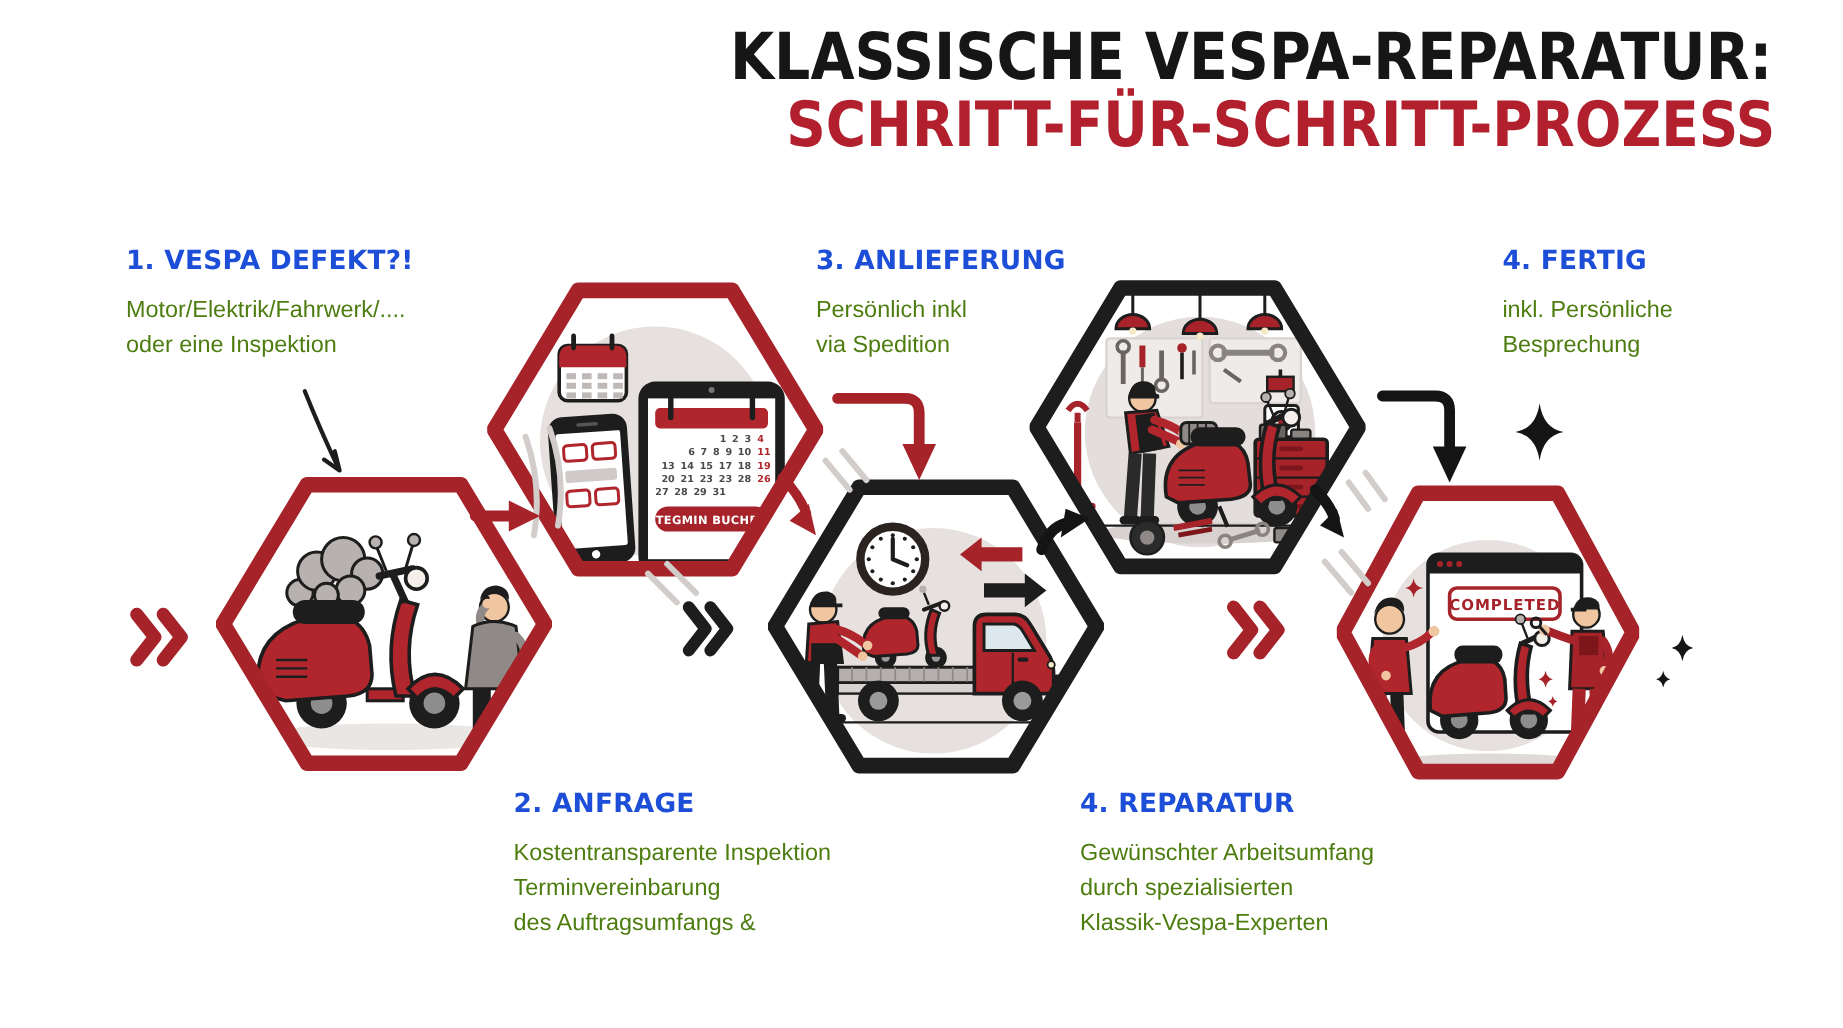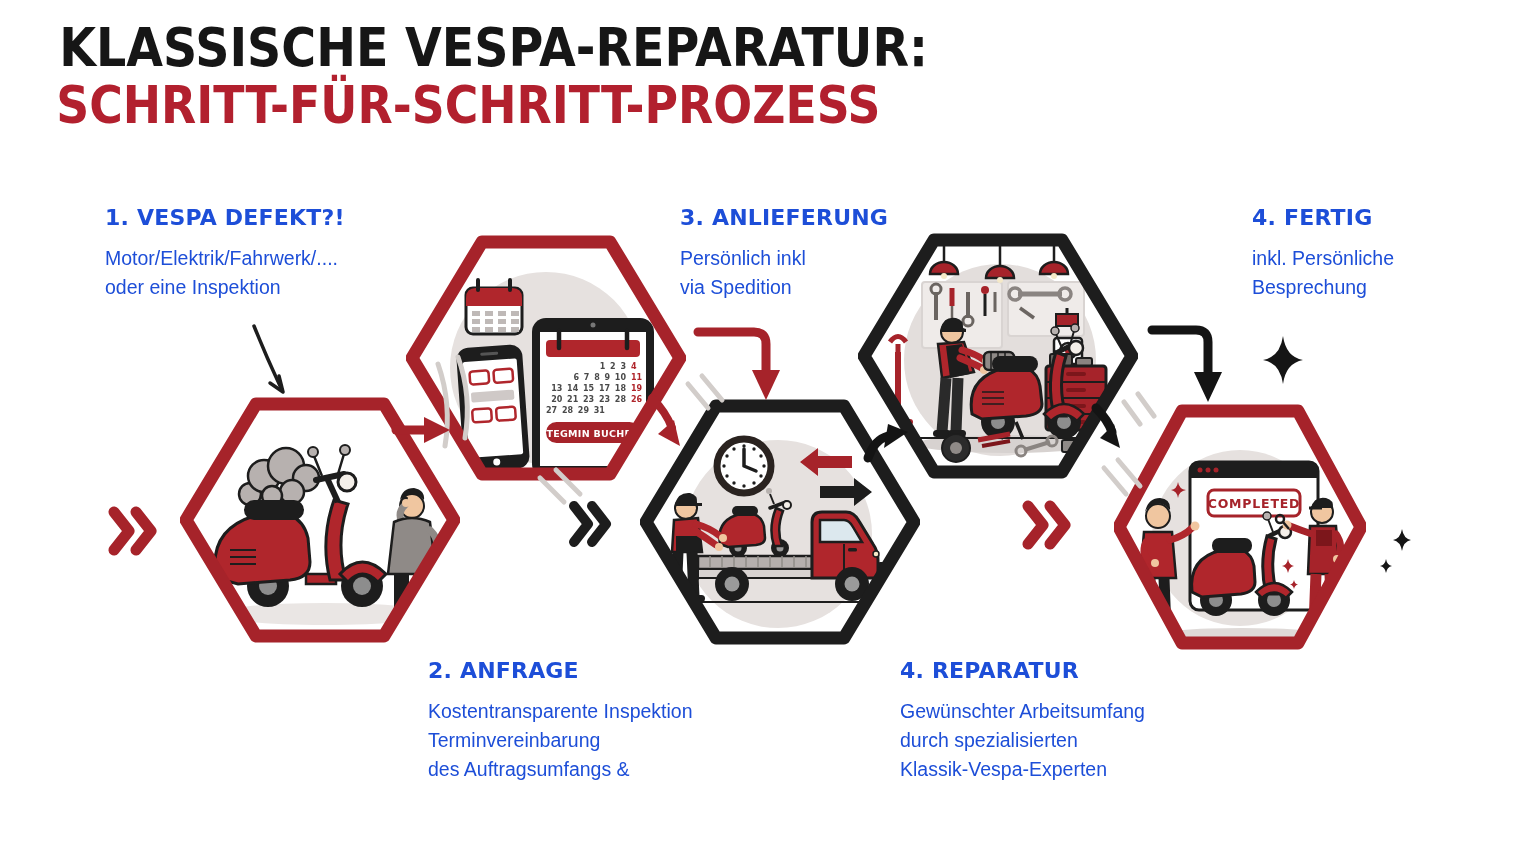--- a/index.html
+++ b/index.html
@@ -1,29 +1,29 @@
 <!DOCTYPE html>
 <html><head>
 <meta charset="utf-8">
 <style>
   html,body{margin:0;padding:0;background:#ffffff;}
   .canvas{position:relative;width:1536px;height:857px;background:#fff;overflow:hidden;
           font-family:"Liberation Sans",sans-serif;}
   
-  .title{position:absolute;top:20px;left:0;right:0;text-align:left;white-space:nowrap;}
+  .title{position:absolute;top:20px;left:0;right:0;text-align:right;white-space:nowrap;}
   .title .t1{display:inline-block;font-family:"DejaVu Sans",sans-serif;font-weight:800;
              font-size:54px;color:#161616;letter-spacing:0px;transform:scaleX(.88);transform-origin:center;}
   .title .t2{display:inline-block;font-family:"DejaVu Sans",sans-serif;font-weight:800;
              font-size:52px;color:#b2202e;transform:scaleX(.88);transform-origin:center;margin-top:2px;}
   .title div{line-height:1.04;}
   
   .step{position:absolute;}
   .step h2{margin:0 0 14px 0;font-family:"DejaVu Sans",sans-serif;font-weight:800;
            font-size:22px;color:#1d4ed8;letter-spacing:.2px;}
-  .step .line{font-size:19.5px;line-height:29px;color:#1d4ed8;}
+  .step .line{font-size:19.5px;line-height:29px;color:#4d7c0f;}
   
   .hex{position:absolute;}
   .hex svg{display:block;}
   svg text{font-family:"DejaVu Sans",sans-serif;}
   .overlay{position:absolute;left:0;top:0;pointer-events:none;}
 </style>
 </head>
 <body>
 
 <div class="canvas">

